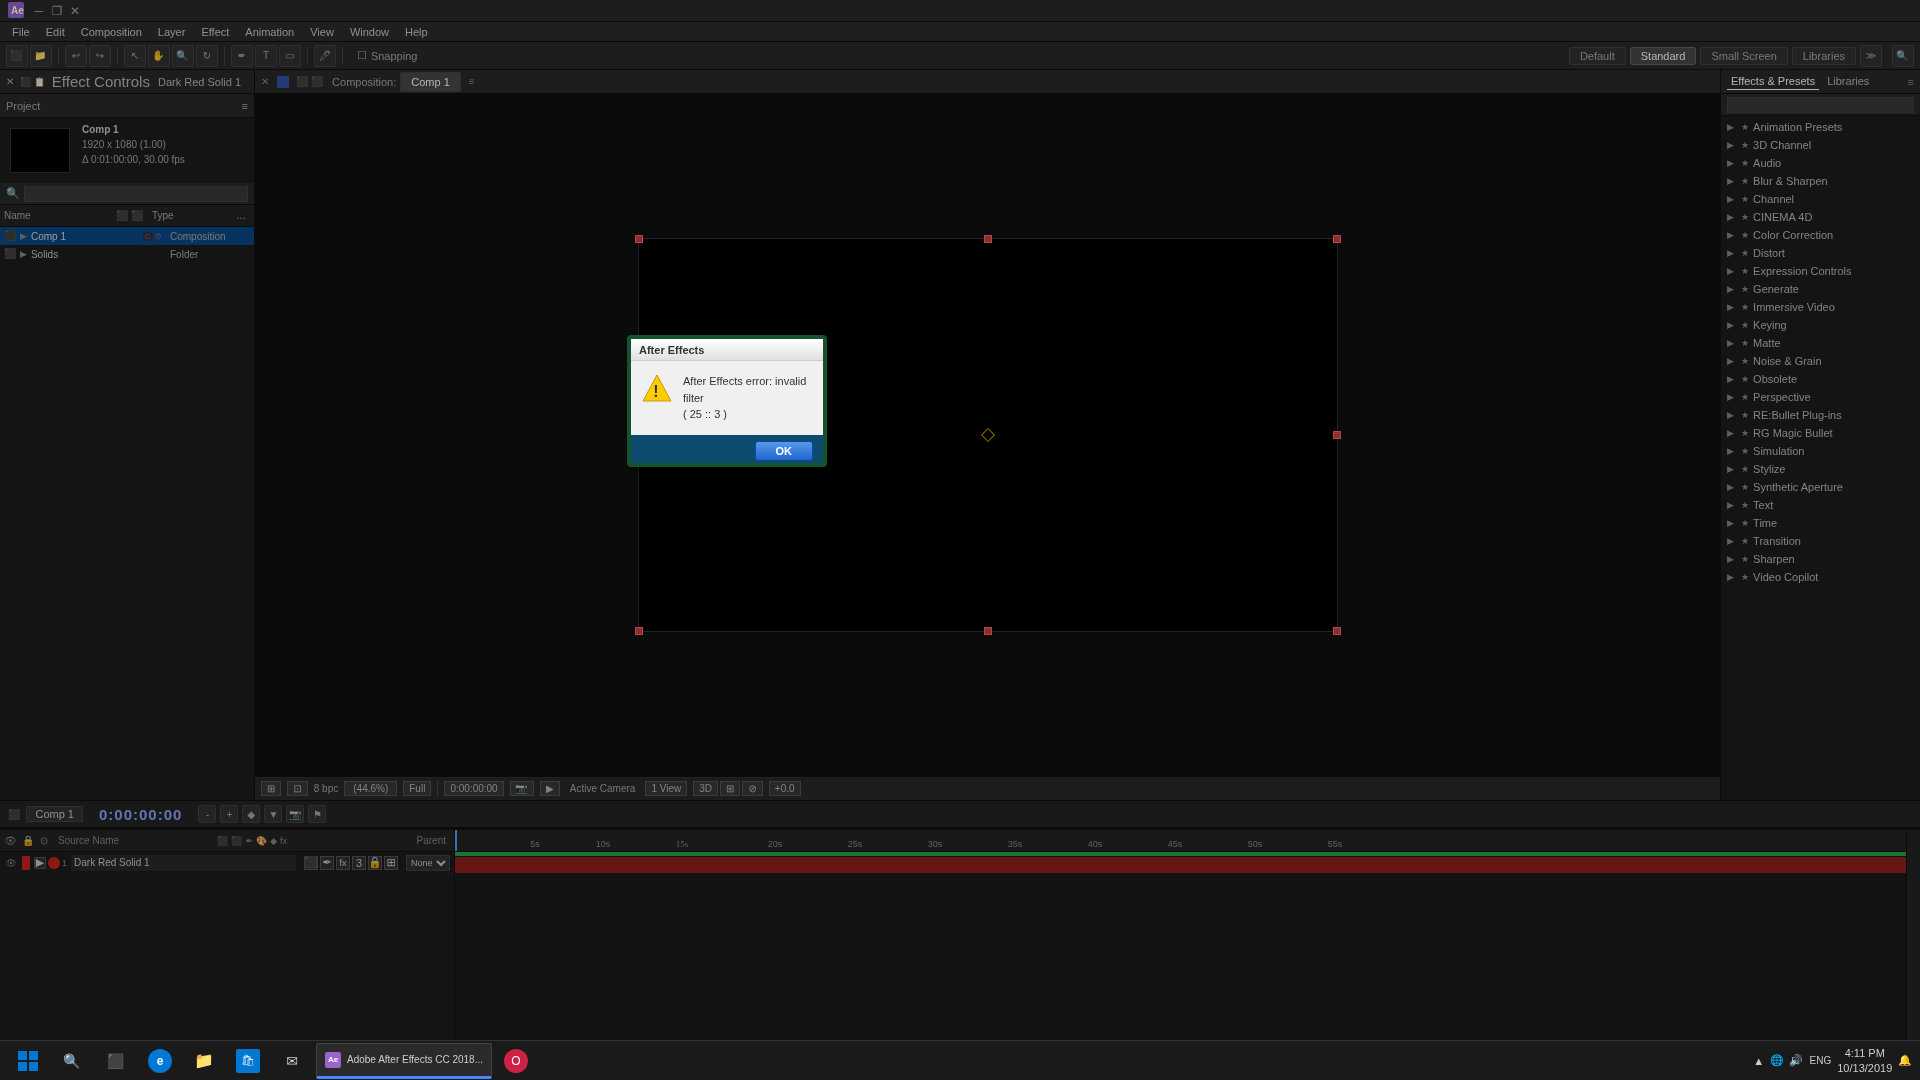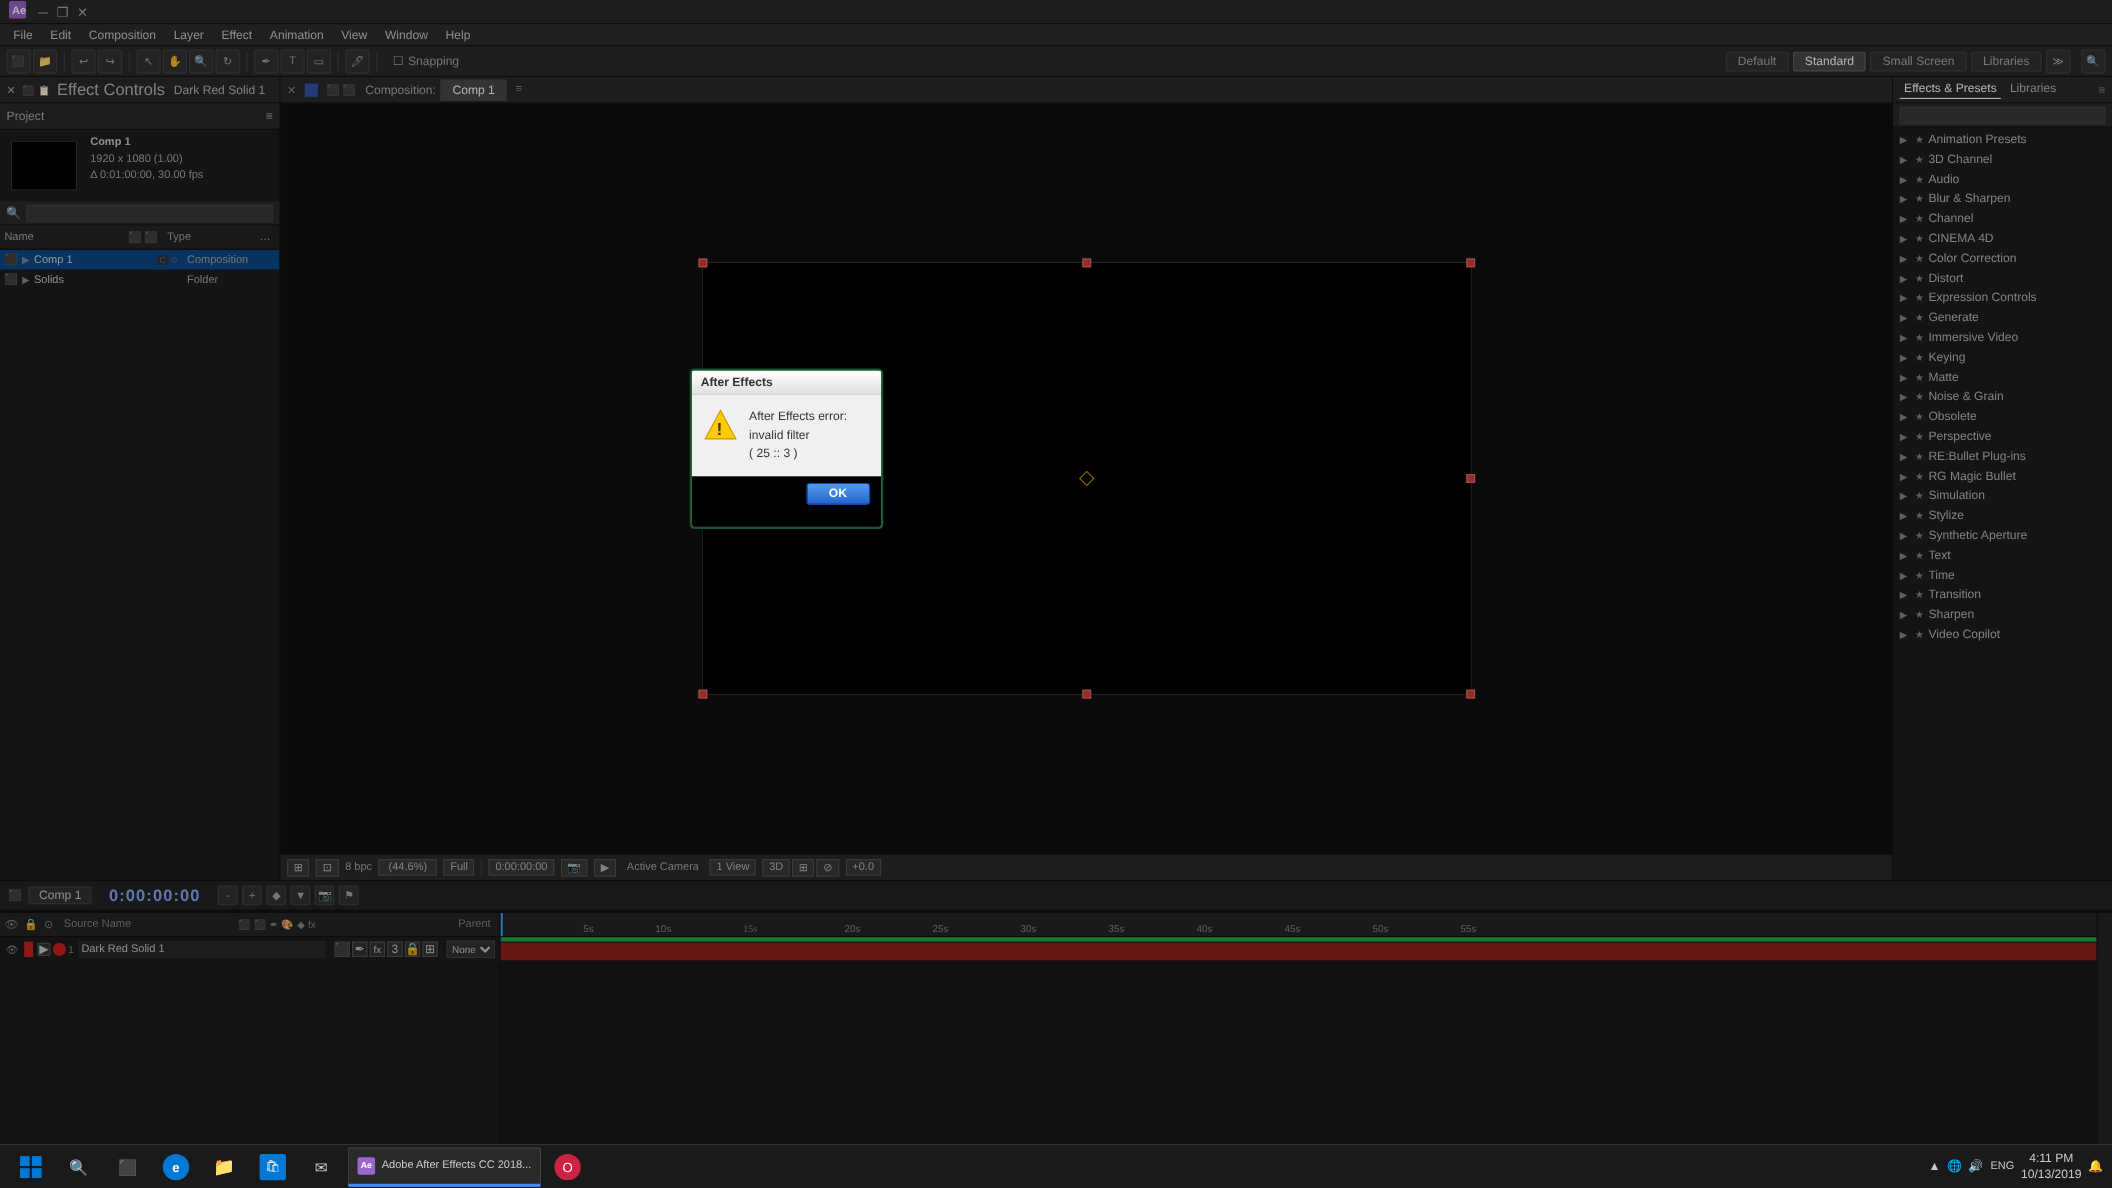--- a/index.html
+++ b/index.html
@@ -527,23 +527,23 @@
       height: 1080px;
       background: rgba(0,0,0,0.3);
       display: flex;
       align-items: center;
       justify-content: center;
       z-index: 1000;
       pointer-events: none;
     }
     #error-dialog {
       pointer-events: all;
-      width: 176px;
+      width: 200px;
       background: #f0f0f0;
-      border: 2px solid #14532d;
+      border: 4px solid #14532d;
       border-radius: 4px;
       box-shadow: 4px 4px 12px rgba(0,0,0,0.5);
       overflow: hidden;
       position: absolute;
       top: 335px;
       left: 627px;
     }
     #dialog-title-bar {
       height: 22px;
       background: linear-gradient(to bottom, #ffffff, #e0e0e0);
@@ -566,24 +566,24 @@
       width: 32px;
       height: 32px;
       flex-shrink: 0;
     }
     #dialog-text {
       color: #333;
       font-size: 11px;
       line-height: 1.5;
     }
     #dialog-footer {
-      padding: 6px 10px 20px;
+      padding: 6px 10px 2px;
       display: flex;
       justify-content: flex-end;
-      background: #000000;
+      background: #0c4a6e;
     }
     #ok-button {
       padding: 3px 20px;
       background: linear-gradient(to bottom, #5599ee, #2266cc);
       border: 1px solid #1144aa;
       border-radius: 3px;
       color: #fff;
       font-size: 11px;
       cursor: pointer;
       font-weight: bold;

